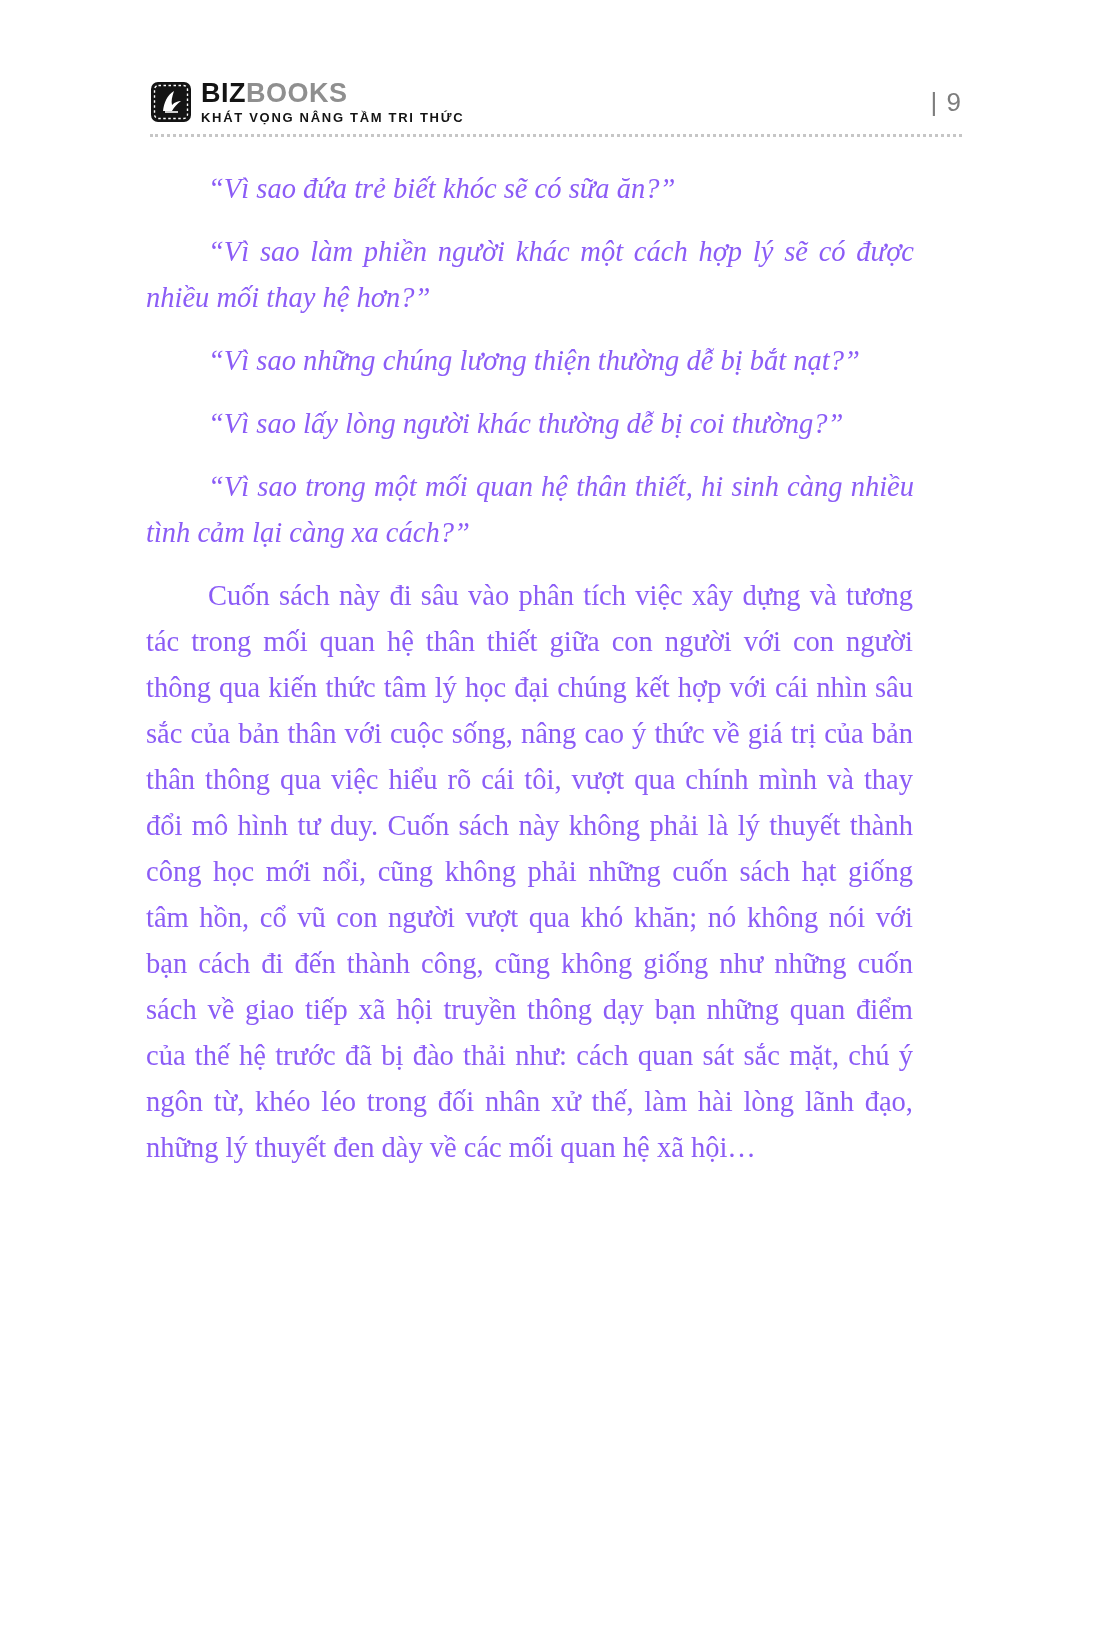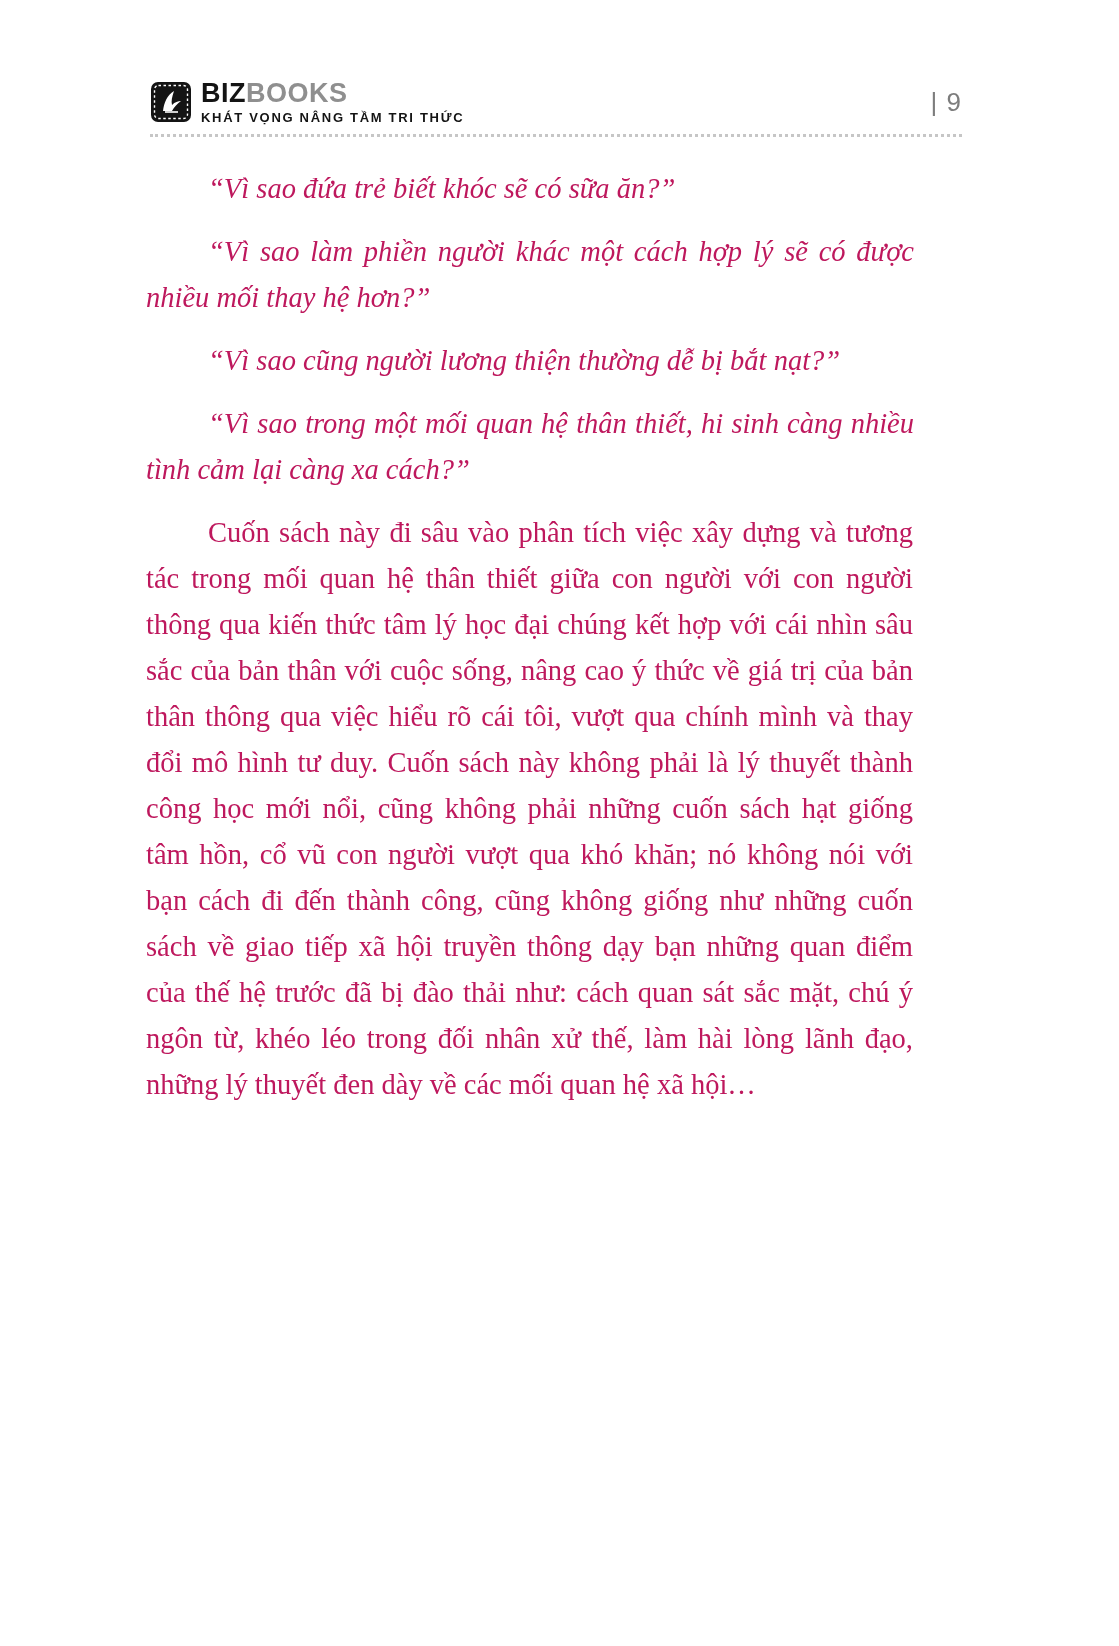--- a/index.html
+++ b/index.html
@@ -69,21 +69,21 @@
   }
 
   
   .content {
     position: absolute;
     left: 146px;
     top: 166px;
     width: 768px;
     font-size: 28.5px;
     line-height: 46px;
-    color: #be185d;
+    color: #8b5cf6;
     text-align: justify;
   }
   .quote {
     font-style: italic;
     text-indent: 62px;
     margin: 0 0 17px 0;
   }
   .body-par {
     text-indent: 62px;
     margin: 6px 1px 0 0;
@@ -115,18 +115,19 @@
       <span>|</span>
       <span>9</span>
     </div>
   </div>
 
   <div class="dotted-rule"></div>
 
   <div class="content">
     <p class="quote">“Vì sao đứa trẻ biết khóc sẽ có sữa ăn?”</p>
     <p class="quote">“Vì sao làm phiền người khác một cách hợp lý sẽ có được nhiều mối thay hệ hơn?”</p>
-    <p class="quote">“Vì sao cũng người lương thiện thường dễ bị bắt nạt?”</p>
+    <p class="quote">“Vì sao những chúng lương thiện thường dễ bị bắt nạt?”</p>
+    <p class="quote">“Vì sao lấy lòng người khác thường dễ bị coi thường?”</p>
     <p class="quote">“Vì sao trong một mối quan hệ thân thiết, hi sinh càng nhiều tình cảm lại càng xa cách?”</p>
     <p class="body-par">Cuốn sách này đi sâu vào phân tích việc xây dựng và tương tác trong mối quan hệ thân thiết giữa con người với con người thông qua kiến thức tâm lý học đại chúng kết hợp với cái nhìn sâu sắc của bản thân với cuộc sống, nâng cao ý thức về giá trị của bản thân thông qua việc hiểu rõ cái tôi, vượt qua chính mình và thay đổi mô hình tư duy. Cuốn sách này không phải là lý thuyết thành công học mới nổi, cũng không phải những cuốn sách hạt giống tâm hồn, cổ vũ con người vượt qua khó khăn; nó không nói với bạn cách đi đến thành công, cũng không giống như những cuốn sách về giao tiếp xã hội truyền thông dạy bạn những quan điểm của thế hệ trước đã bị đào thải như: cách quan sát sắc mặt, chú ý ngôn từ, khéo léo trong đối nhân xử thế, làm hài lòng lãnh đạo, những lý thuyết đen dày về các mối quan hệ xã hội…</p>
   </div>
 
 </div>
 
 </body></html>

